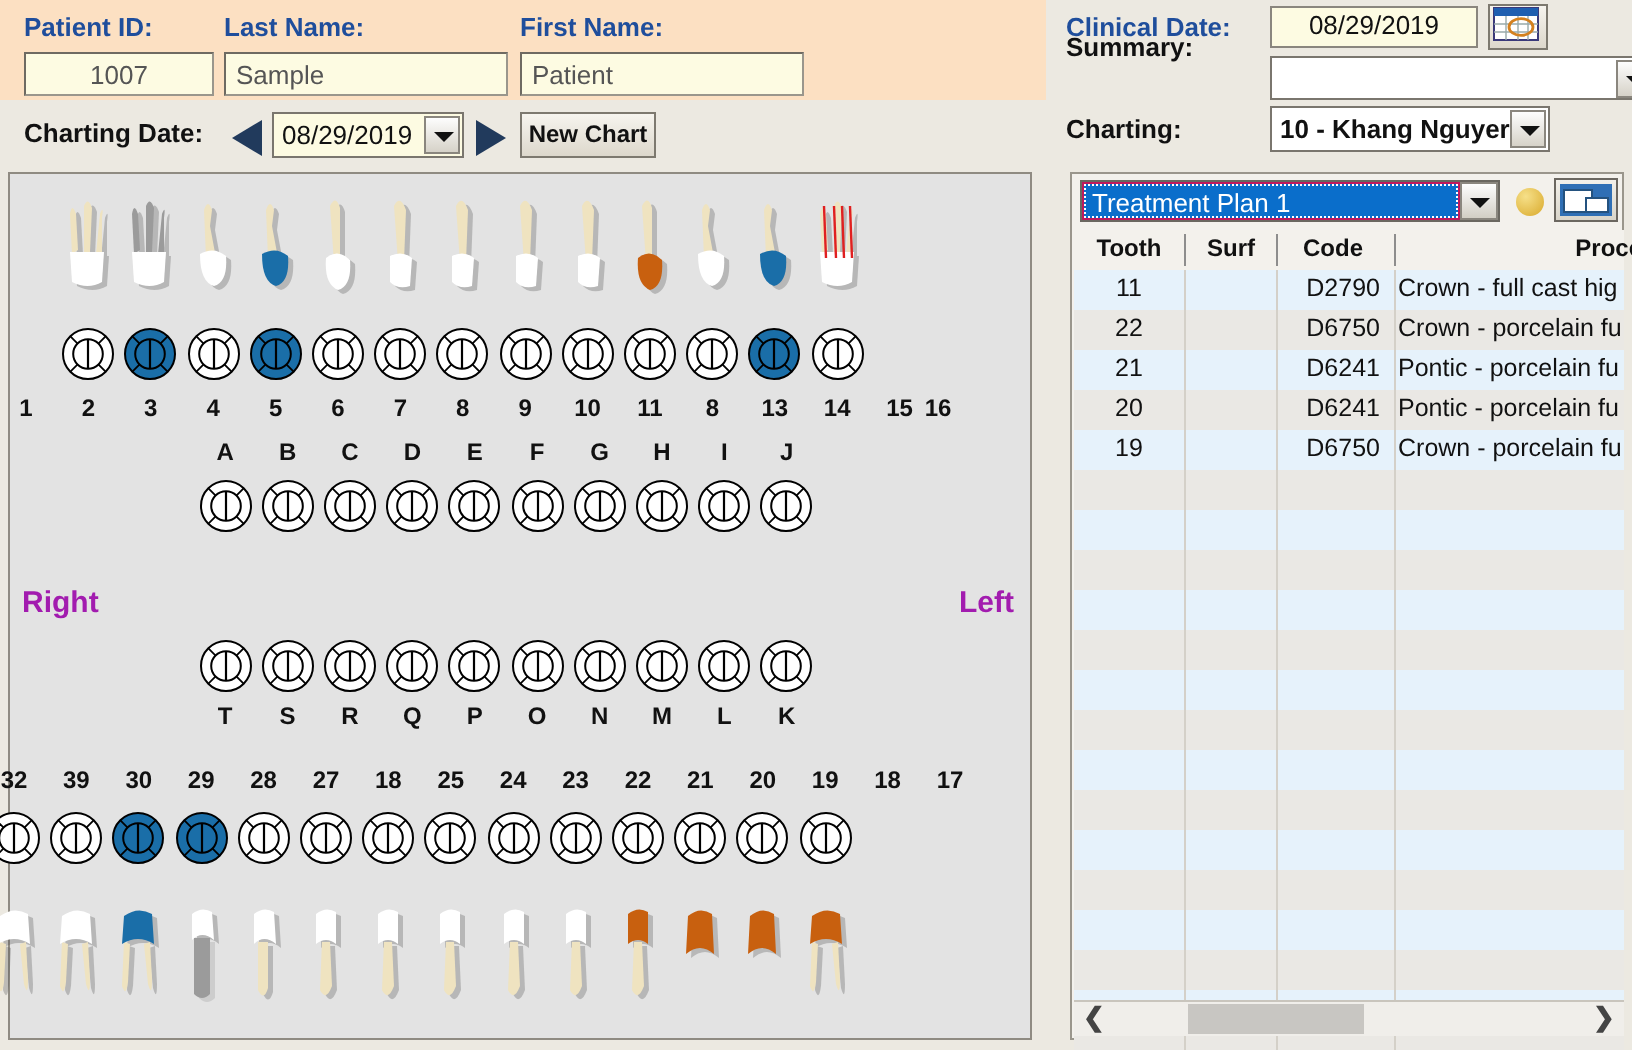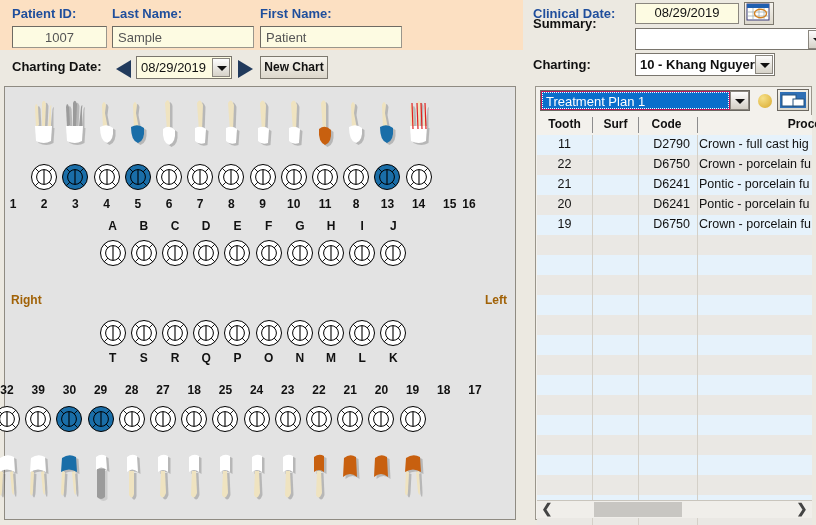--- a/index.html
+++ b/index.html
@@ -91,21 +91,21 @@
   
   .chart-panel{
     position:absolute;left:4px;top:86px;width:512px;height:434px;
     background:#e3e3e3;border:1px solid #8f8b82;box-sizing:border-box;
   }
   .num-row{position:absolute;left:0;width:512px;height:18px;}
   .num-cell{
     position:absolute;width:30px;text-align:center;
     font-size:12px;font-weight:bold;color:#111;
   }
-  .side-label{position:absolute;font-size:12px;font-weight:bold;color:#a16207;}
+  .side-label{position:absolute;font-size:15px;font-weight:bold;color:#a21caf;}
 
   
   .tx-panel{
     position:absolute;left:535px;top:86px;width:277px;height:434px;
     background:#f3f1ec;border:1px solid #9a968c;box-sizing:border-box;
   }
   .tx-combo{
     position:absolute;left:4px;top:3px;width:210px;height:21px;
     background:#be185d;border:1px solid #6a6760;box-sizing:border-box;
   }

